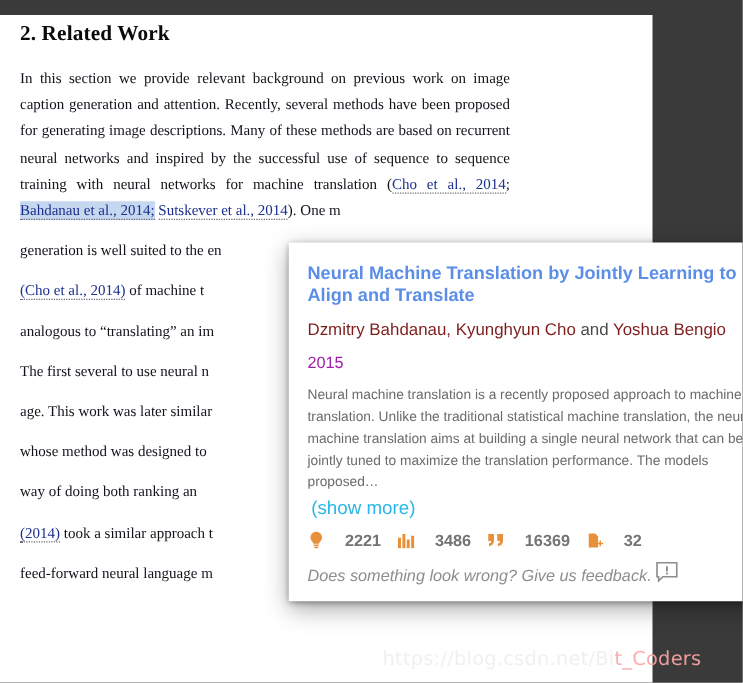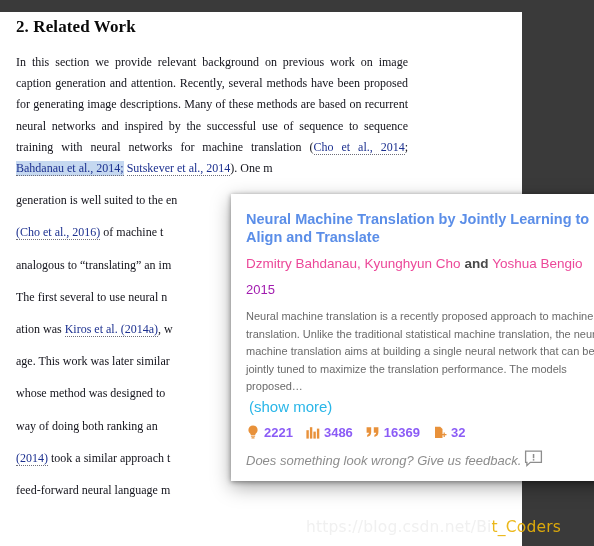--- a/index.html
+++ b/index.html
@@ -68,21 +68,21 @@
     top: 518px;
     font-family: "DejaVu Sans", sans-serif;
     font-size: 15.5px;
     letter-spacing: .2px;
     white-space: nowrap;
     z-index: 6;
     color: #ededed;
     opacity: .92;
   }
   #watermark .on-white { color: #efefef; }
-  #watermark .on-dark  { color: #eab308; }
+  #watermark .on-dark  { color: #fca5a5; }
 
   
   #scholar-card {
     position: absolute;
     left: 231px;
     top: 194px;
     width: 397px;
     background: #ffffff;
     box-shadow: 0 1px 5px rgba(0,0,0,.42), 0 6px 18px rgba(0,0,0,.34);
     z-index: 5;
@@ -98,22 +98,22 @@
     line-height: 18px;
     margin: 2px 0 9px 0;
   }
 
   #card-authors {
     font-size: 13.5px;
     line-height: 18px;
     color: #5b5b5b;
     margin-bottom: 9px;
   }
-  #card-authors .author-link { color: #ec4899; }
-  #card-authors .conj { color: #4a4a4a; font-weight: bold; }
+  #card-authors .author-link { color: #7f1d1d; }
+  #card-authors .conj { color: #4a4a4a; }
 
   #card-year {
     font-size: 13px;
     color: #a21caf;
     margin-bottom: 11px;
   }
 
   #card-abstract {
     font-size: 11px;
     line-height: 17.6px;
@@ -134,22 +134,22 @@
   #metrics-row {
     display: flex;
     align-items: center;
     gap: 13px;
     margin: 0 0 5px 0;
     padding-bottom: 1px;
   }
   .metric {
     display: flex;
     align-items: center;
-    gap: 4px;
-    color: #8b5cf6;
+    gap: 16px;
+    color: #737373;
     font-size: 13px;
     font-weight: bold;
     cursor: pointer;
   }
   .metric .m-icon {
     display: inline-flex;
     align-items: center;
     justify-content: center;
     width: 14px;
     height: 14px;
@@ -184,26 +184,25 @@
 <div id="pdf-page">
 
   <div id="paper-column">
 
     <div id="section-heading">2. Related Work</div>
 
     <p class="para"><span>In this section we provide relevant background on previous work on image caption generation and attention. Recently, several methods have been proposed for generating image descriptions. Many of these methods are based on recurrent neural networks and inspired by the successful use of sequence to sequence training with neural networks for machine translation (</span><span class="cite-dot">Cho et al., 2014</span><span>; </span><span class="cite-hl">Bahdanau et al., 2014;</span><span> </span><span class="cite-dot">Sutskever et al., 2014</span><span>).  One m</span></p>
 
     <p class="para"><span>generation is well suited to the en</span></p>
 
-    <p class="para"><span class="cite-dot">(Cho et al., 2016)</span><span> of machine t</span></p>
+    <p class="para"><span class="cite-dot">(Cho et al., 2014)</span><span> of machine t</span></p>
 
     <p class="para"><span>analogous to “translating” an im</span></p>
 
     <p class="para"><span>The first several to use neural n</span></p>
-    <p class="para"><span>ation was </span><span class="cite-dot">Kiros et al. (2014a)</span><span>, w</span></p>
     <p class="para"><span>age.  This work was later similar</span></p>
     <p class="para"><span>whose method was designed to</span></p>
     <p class="para"><span>way of doing both ranking an</span></p>
     <p class="para"><span class="cite-dot">(2014)</span><span> took a similar approach t</span></p>
     <p class="para"><span>feed-forward neural language m</span></p>
 
   </div>
 </div>
 
 <div id="scholar-card">

